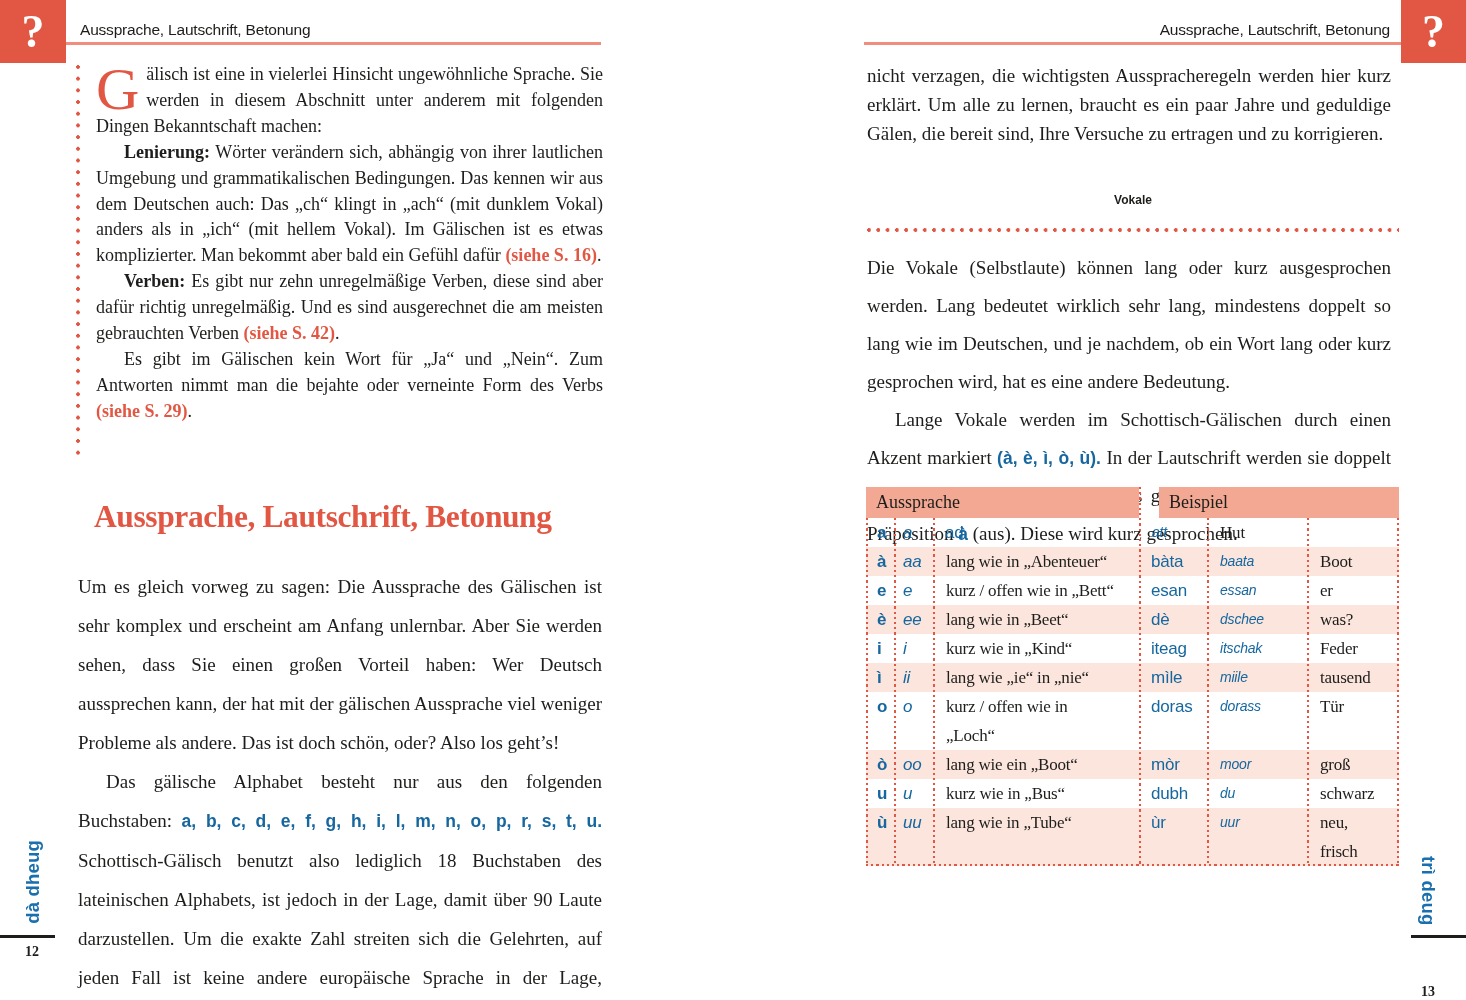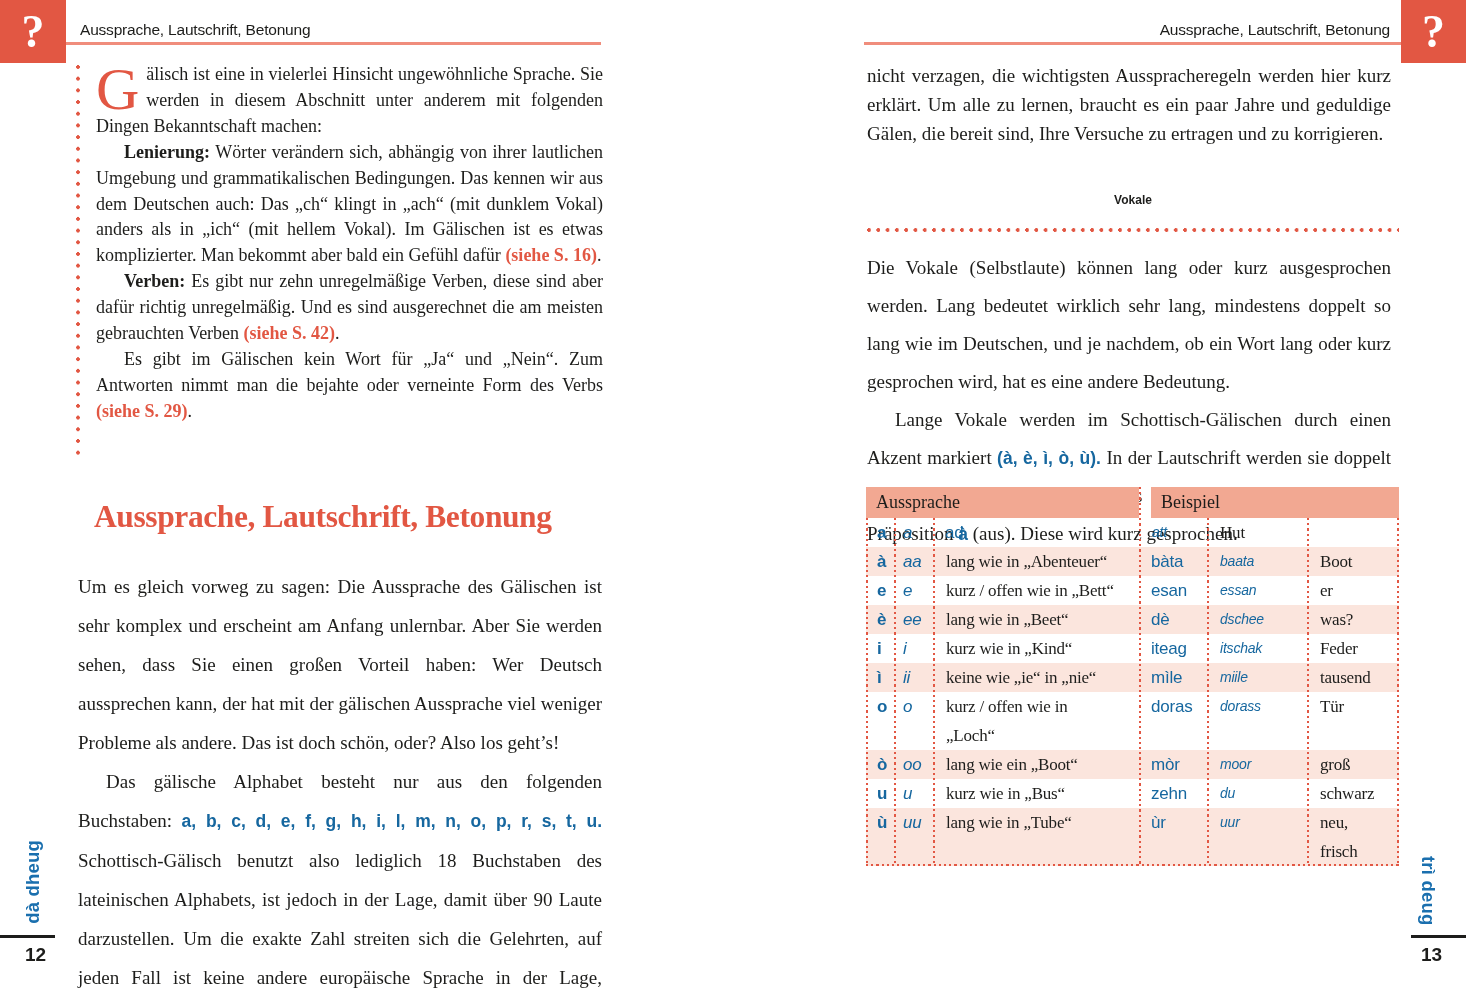--- a/index.html
+++ b/index.html
@@ -47,21 +47,21 @@
   .vokale{position:absolute;left:867px;top:193px;width:532px;text-align:center;
           font-family:"Liberation Sans",sans-serif;font-weight:700;font-size:12px;}
   .dotline{position:absolute;left:867px;top:228px;width:532px;height:4px;
           background-image:radial-gradient(circle at 2px 2px,var(--accent) 1.8px,transparent 2.1px);
           background-size:9.3px 4px;background-repeat:repeat-x;}
   .colR-mid{position:absolute;left:867px;top:249px;width:524px;font-size:19px;line-height:38px;text-align:justify;}
   
   .vtable{position:absolute;left:866px;top:487px;width:533px;font-size:17px;}
   .vhead{display:flex;height:31px;font-size:18px;}
   .vhead>div{background:var(--thead);line-height:31px;padding-left:10px;box-sizing:border-box;}
-  .vhead .hl{width:273px;margin-right:12px;}
+  .vhead .hl{width:273px;margin-right:20px;}
   .vhead .hr{flex:1;}
   .vbody{position:relative;}
   .vrow{display:grid;grid-template-columns:29px 39px 206px 68px 100px 1fr;min-height:29px;}
   .vbody>div:nth-of-type(even){background:var(--pink);}
   .cell{line-height:29px;box-sizing:border-box;letter-spacing:-0.2px;}
   .c1{padding-left:11px;color:var(--blue);font-weight:700;font-family:"Liberation Sans",sans-serif;font-size:17px;}
   .c2{padding-left:8px;color:var(--blue);font-style:italic;font-family:"Liberation Sans",sans-serif;font-size:17px;}
   .c3{padding-left:12px;padding-right:4px;white-space:pre-line;}
   .c4{padding-left:11px;color:var(--blue);font-weight:400;font-family:"Liberation Sans",sans-serif;font-size:17px;}
   .c5{padding-left:12px;color:var(--blue);font-style:italic;font-family:"Liberation Sans",sans-serif;font-size:14px;}
@@ -73,23 +73,23 @@
   .hline{position:absolute;left:0;right:0;bottom:0;height:2.4px;
          background:repeating-linear-gradient(to right,var(--accent) 0 2.2px,transparent 2.2px 5.2px);}
   
   .vlabel{position:absolute;font-family:"Liberation Sans",sans-serif;font-weight:700;font-size:18.5px;
           color:var(--sideblue);letter-spacing:0.2px;}
   .vlabel.l{left:22px;top:840px;writing-mode:vertical-rl;transform:rotate(180deg);}
   .vlabel.r{left:1417px;top:856px;writing-mode:vertical-rl;}
   .pnrule{position:absolute;top:935px;width:55px;height:3px;background:var(--ink);}
   .pnrule.l{left:0;}
   .pnrule.r{left:1411px;}
-  .pn{position:absolute;top:944px;font-family:Liberation Sans, sans-serif;font-weight:700;font-size:19px;}
+  .pn{position:absolute;top:944px;font-family:Liberation Serif, serif;font-weight:700;font-size:14px;}
   .pn.l{left:25px;}
-  .pn.r{left:1421px;}
+  .pn.r{left:1421px;margin-top:40px;}
 </style>
 </head>
 <body>
 
 <div class="page">
 
   <div class="corner l">
     <span>?</span>
   </div>
   <div class="runhead l">Aussprache, Lautschrift, Betonung</div>
@@ -178,21 +178,21 @@
           <div class="cell c2">i</div>
           <div class="cell c3">kurz wie in „Kind“</div>
           <div class="cell c4">iteag</div>
           <div class="cell c5">itschak</div>
           <div class="cell c6">Feder</div>
         </div>
 
         <div class="vrow">
           <div class="cell c1">ì</div>
           <div class="cell c2">ii</div>
-          <div class="cell c3">keine wie „ie“ in „nie“</div>
+          <div class="cell c3">lang wie „ie“ in „nie“</div>
           <div class="cell c4">mìle</div>
           <div class="cell c5">miile</div>
           <div class="cell c6">tausend</div>
         </div>
 
         <div class="vrow">
           <div class="cell c1">o</div>
           <div class="cell c2">o</div>
           <div class="cell c3">kurz / offen wie in
 „Loch“</div>
@@ -207,21 +207,21 @@
           <div class="cell c3">lang wie ein „Boot“</div>
           <div class="cell c4">mòr</div>
           <div class="cell c5">moor</div>
           <div class="cell c6">groß</div>
         </div>
 
         <div class="vrow">
           <div class="cell c1">u</div>
           <div class="cell c2">u</div>
           <div class="cell c3">kurz wie in „Bus“</div>
-          <div class="cell c4">zehn</div>
+          <div class="cell c4">dubh</div>
           <div class="cell c5">du</div>
           <div class="cell c6">schwarz</div>
         </div>
 
         <div class="vrow">
           <div class="cell c1">ù</div>
           <div class="cell c2">uu</div>
           <div class="cell c3">lang wie in „Tube“</div>
           <div class="cell c4">ùr</div>
           <div class="cell c5">uur</div>

